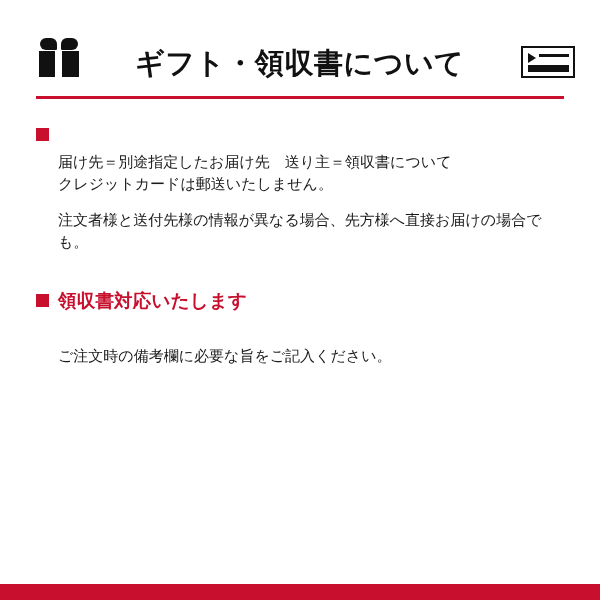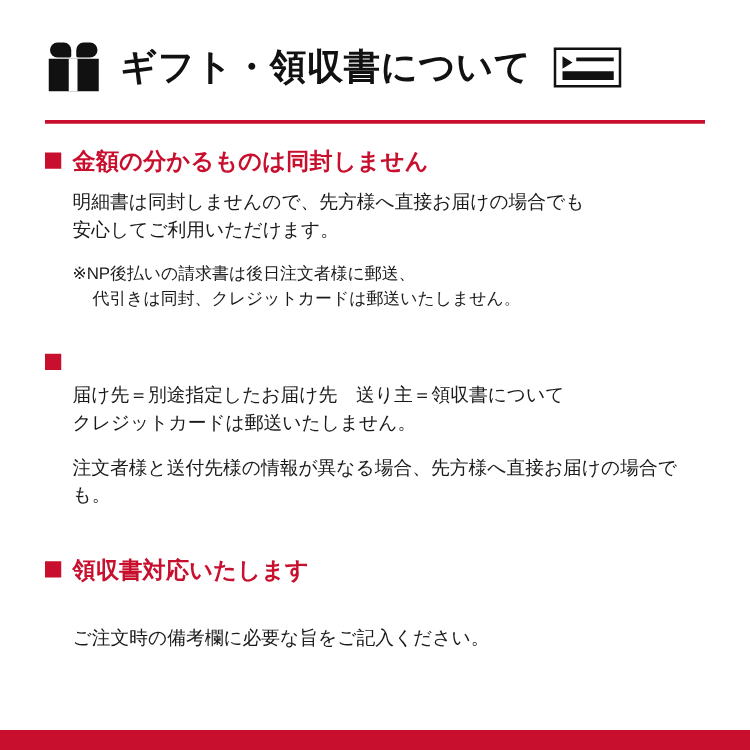--- a/index.html
+++ b/index.html
@@ -19,24 +19,25 @@
     width: 600px;
     height: 600px;
     box-sizing: border-box;
     padding: 0;
   }
 
   
   .header {
     position: relative;
     display: flex;
-    align-items: center;
+    align-items: flex-end;
     padding: 30px 20px 0 36px;
     height: 78px;
     box-sizing: border-box;
+    gap: 39px;
   }
   .gift-icon {
     width: 46px;
     height: 40px;
     position: relative;
     flex: 0 0 auto;
     margin-right: 14px;
   }
   .gift-icon .box {
     position: absolute;
@@ -200,34 +201,20 @@
     <div class="receipt-icon">
       <div class="r-tri"></div>
       <div class="r-line1"></div>
       <div class="r-line2"></div>
     </div>
   </div>
   <div class="header-rule"></div>
 
   <div class="content">
 
-    <div class="section">
-      <div class="section-heading">
-        <span class="bullet"></span>
-        <span>金額の分かるものは同封しません</span>
-      </div>
-      <p class="para">
-        <span>明細書は同封しませんので、先方様へ直接お届けの場合でも</span><br>
-        <span>安心してご利用いただけます。</span>
-      </p>
-      <div class="note">
-        <span>※NP後払いの請求書は後日注文者様に郵送、</span>
-        <span class="indent">代引きは同封、クレジットカードは郵送いたしません。</span>
-      </div>
-    </div>
 
     <div class="spacer-small"></div>
 
     <div class="section">
       <div class="section-heading">
         <span class="bullet"></span>
       </div>
       <p class="para tight">
         <span>届け先＝別途指定したお届け先　送り主＝領収書について</span><br>
         <span>クレジットカードは郵送いたしません。</span>

